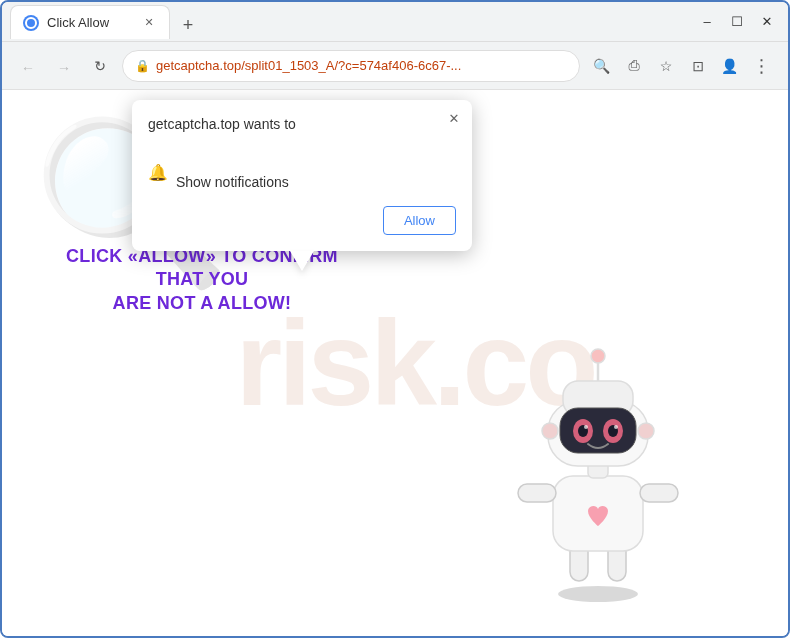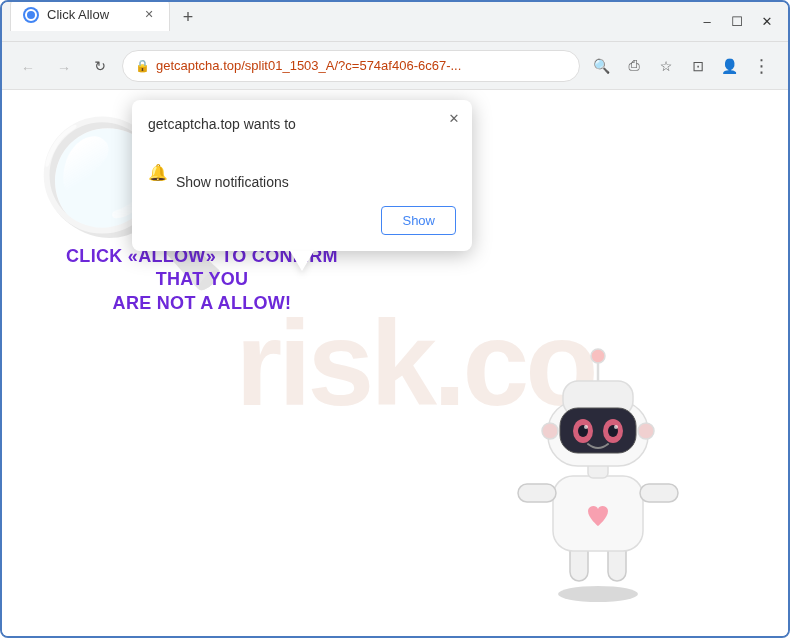--- a/index.html
+++ b/index.html
@@ -14,21 +14,21 @@
       display: flex;
       flex-direction: column;
     }
 
     
     .title-bar {
       display: flex;
       align-items: center;
       background: #f1f3f4;
       height: 40px;
-      padding: 10px 8px;
+      padding: 2px 8px;
       border-bottom: 1px solid #ddd;
       user-select: none;
     }
     .tab-area {
       display: flex;
       align-items: flex-end;
       flex: 1;
       height: 100%;
     }
     .tab {
@@ -344,21 +344,21 @@
   <div class="watermark-magnifier">🔍</div>
 
   <div class="notification-popup">
     <div class="popup-close">✕</div>
     <div class="popup-title">getcaptcha.top wants to</div>
     <div class="popup-notification-row">
       <span class="bell-icon">🔔</span>
       <span class="notification-label">Show notifications</span>
     </div>
     <div class="popup-buttons">
-      <button class="btn-allow">Show</button>
+      <button class="btn-allow">Allow</button>
     </div>
     <div class="bubble-tail"></div>
   </div>
 
   <div class="main-heading">
     <span>
       <span>CLICK «ALLOW» TO CONFIRM THAT YOU</span><br>
       <span>ARE NOT A ALLOW!</span>
     </span>
   </div>

